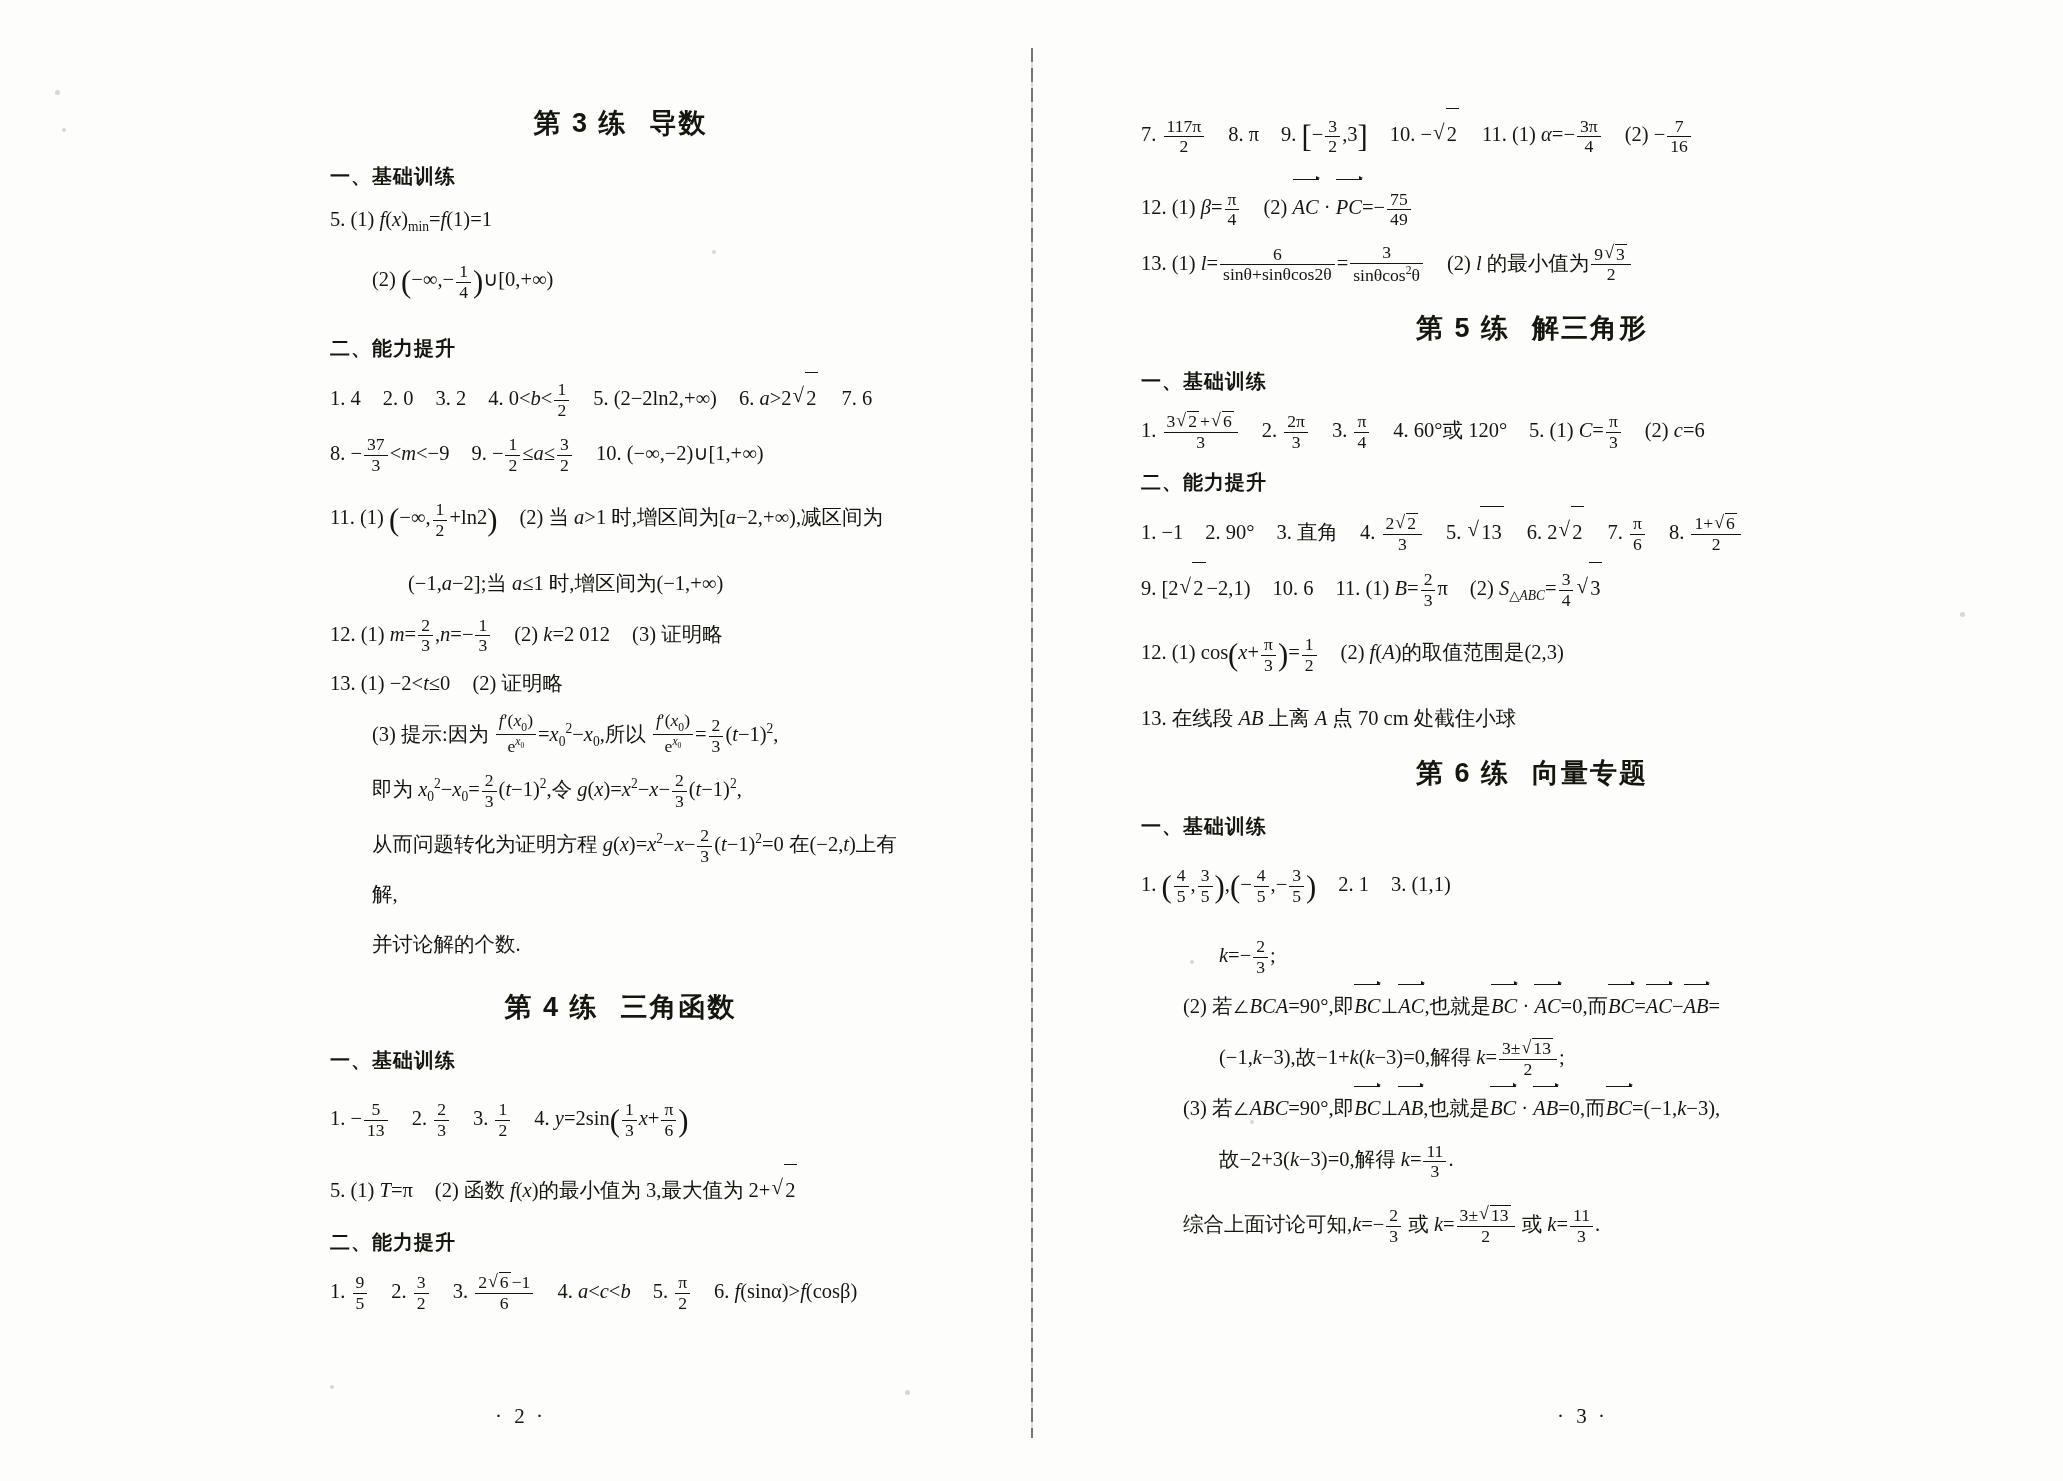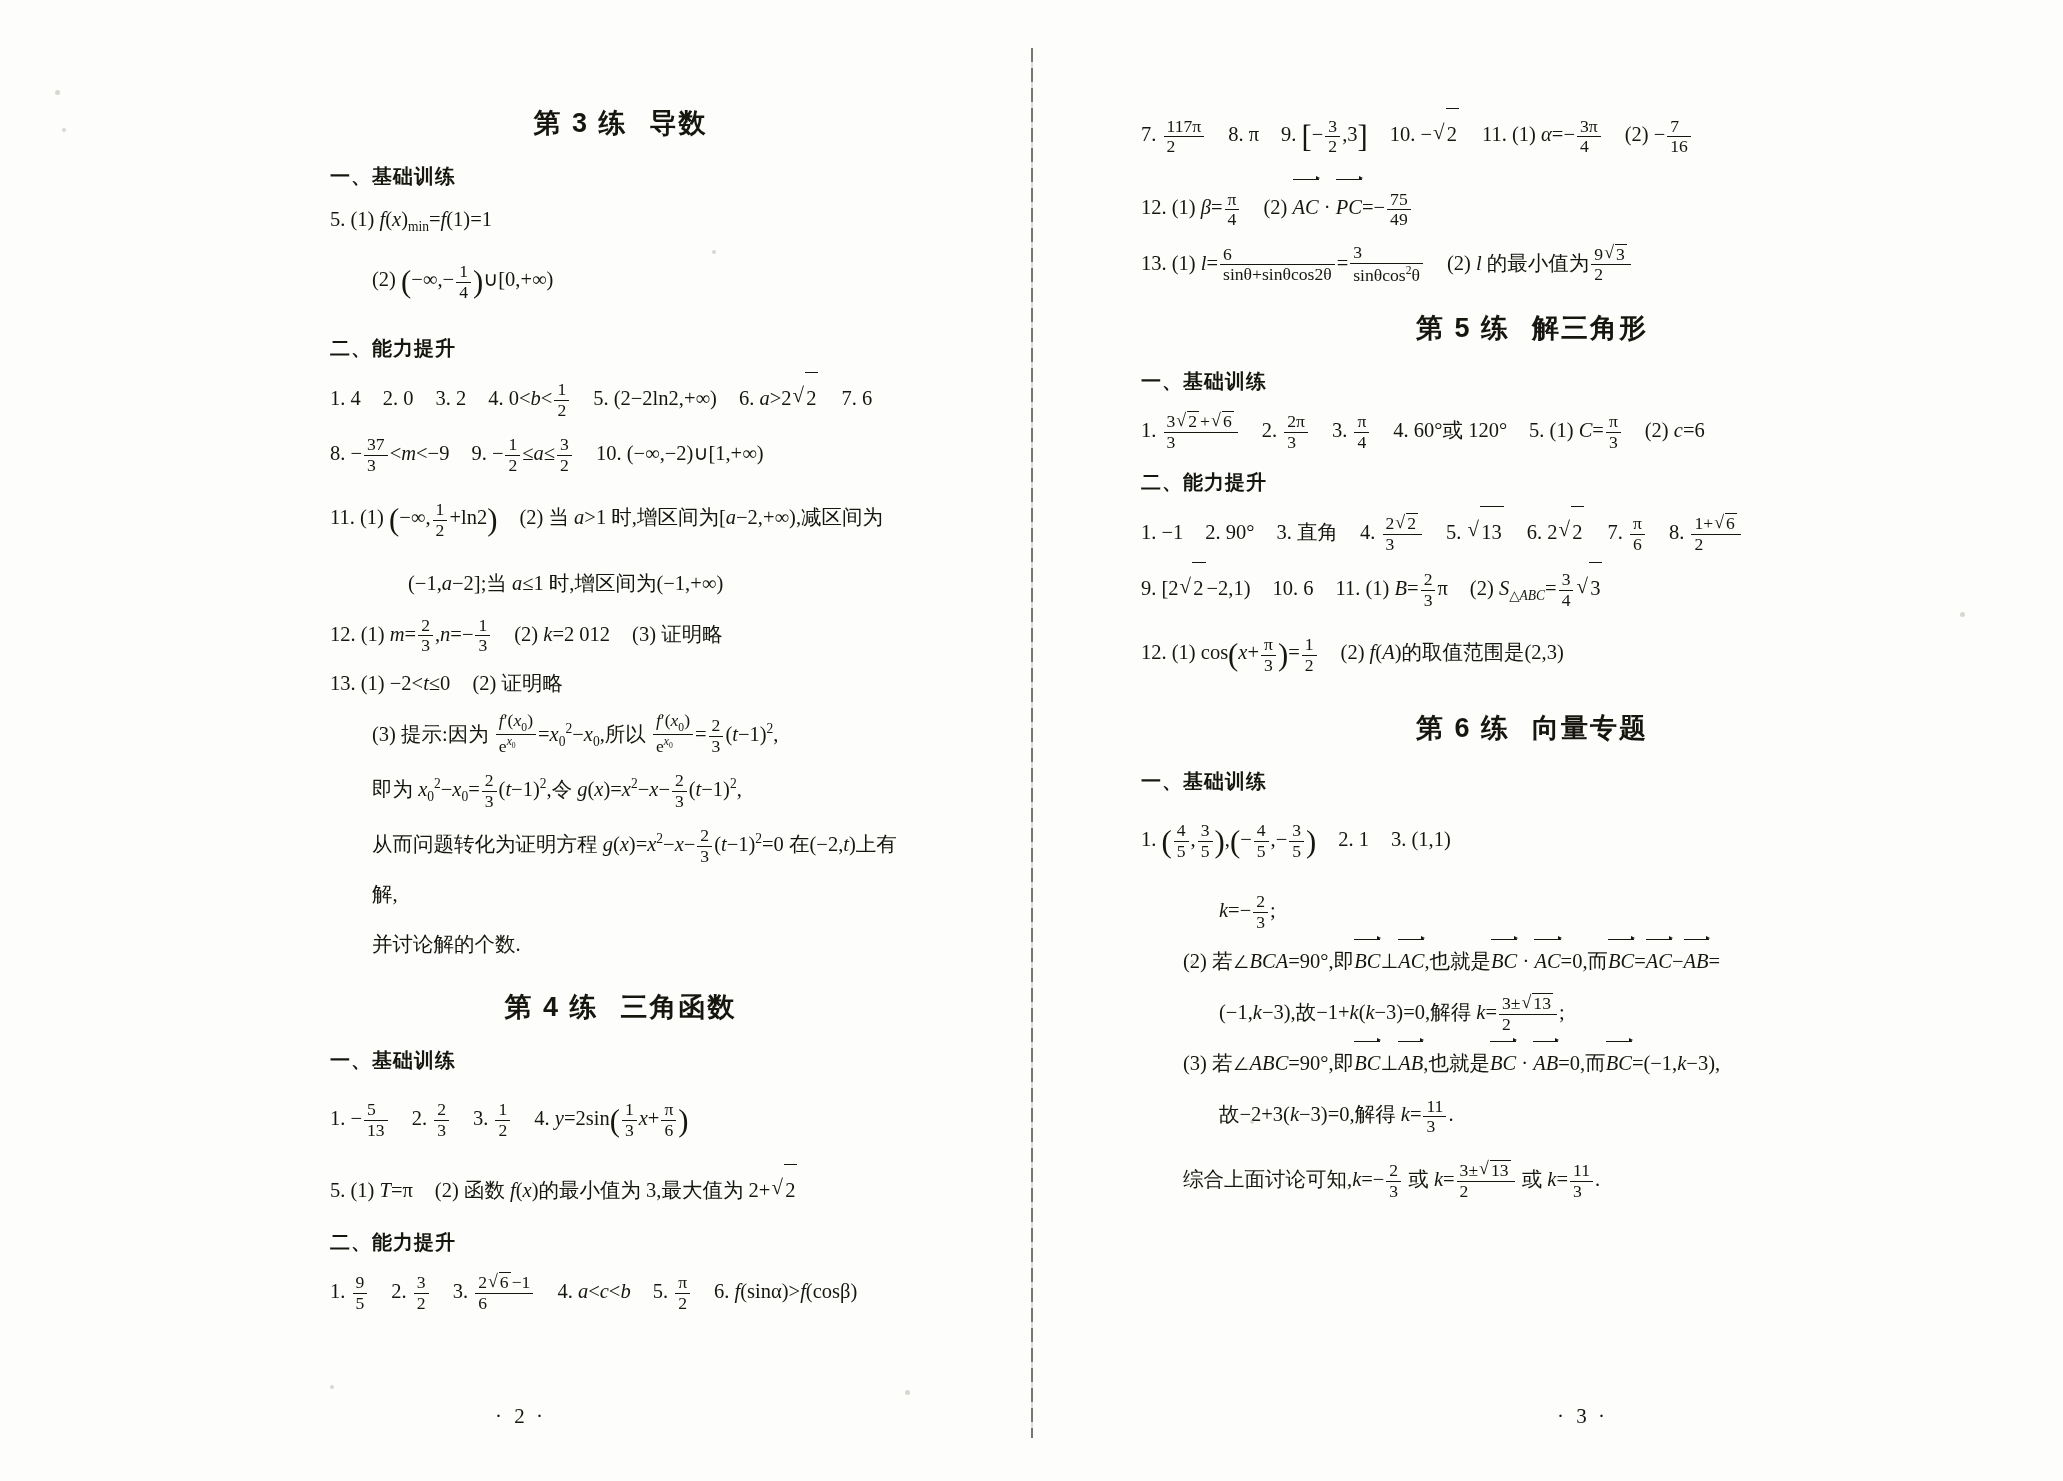--- a/index.html
+++ b/index.html
@@ -53,21 +53,21 @@
   }
   .line.tall{line-height:2.45;}
   .indent1{padding-left:42px;}
   .indent2{padding-left:78px;}
   .it{font-style:italic;}
   .gap{display:inline-block;width:22px;}
   
   .frac{
     display:inline-block;
     vertical-align:-0.62em;
-    text-align:left;
+    text-align:center;
     line-height:1.12;
     font-size:.86em;
     margin:0 2px;
   }
   .frac .n{display:block;padding:0 3px;border-bottom:1.3px solid #16160f;}
   .frac .d{display:block;padding:0 3px;}
   
   .sqrt{display:inline-block;position:relative;padding-left:.62em;margin:0 1px;}
   .sqrt::before{
     content:"\221A";
@@ -210,20 +210,23 @@
     <h3 class="sub-title">二、能力提升</h3>
 
     <div class="line tall">
       1.&nbsp;−1<span class="gap"></span>2.&nbsp;90°<span class="gap"></span>3.&nbsp;直角<span class="gap"></span>4.&nbsp;<span class="frac"><span class="n">2<span class="sqrt"><span class="rad">2</span></span></span><span class="d">3</span></span><span class="gap"></span>5.&nbsp;<span class="sqrt"><span class="rad">13</span></span><span class="gap"></span>6.&nbsp;2<span class="sqrt"><span class="rad">2</span></span><span class="gap"></span>7.&nbsp;<span class="frac"><span class="n">π</span><span class="d">6</span></span><span class="gap"></span>8.&nbsp;<span class="frac"><span class="n">1+<span class="sqrt"><span class="rad">6</span></span></span><span class="d">2</span></span>
     </div>
     <div class="line tall">
       9.&nbsp;[2<span class="sqrt"><span class="rad">2</span></span>−2,1)<span class="gap"></span>10.&nbsp;6<span class="gap"></span>11.&nbsp;(1)&nbsp;<span class="it">B</span>=<span class="frac"><span class="n">2</span><span class="d">3</span></span>π<span class="gap"></span>(2)&nbsp;<span class="it">S</span><sub>△<span class="it">ABC</span></sub>=<span class="frac"><span class="n">3</span><span class="d">4</span></span><span class="sqrt"><span class="rad">3</span></span>
     </div>
     <div class="line tall">
       12.&nbsp;(1)&nbsp;cos<span style="font-size:1.5em;vertical-align:-.18em;">(</span><span class="it">x</span>+<span class="frac"><span class="n">π</span><span class="d">3</span></span><span style="font-size:1.5em;vertical-align:-.18em;">)</span>=<span class="frac"><span class="n">1</span><span class="d">2</span></span><span class="gap"></span>(2)&nbsp;<span class="it">f</span>(<span class="it">A</span>)的取值范围是(2,3)
+    </div>
+    <div class="line">
+      13.&nbsp;在线段&nbsp;<span class="it">AB</span>&nbsp;上离&nbsp;<span class="it">A</span>&nbsp;点&nbsp;70&nbsp;cm&nbsp;处截住小球
     </div>
 
     <h2 class="section-title" style="margin-top:16px;">
       <span class="num">第 6 练</span><span>向量专题</span>
     </h2>
 
     <h3 class="sub-title">一、基础训练</h3>
 
     <div class="line tall">
       1.&nbsp;<span style="font-size:1.5em;vertical-align:-.18em;">(</span><span class="frac"><span class="n">4</span><span class="d">5</span></span>,<span class="frac"><span class="n">3</span><span class="d">5</span></span><span style="font-size:1.5em;vertical-align:-.18em;">)</span>,<span style="font-size:1.5em;vertical-align:-.18em;">(</span>−<span class="frac"><span class="n">4</span><span class="d">5</span></span>,−<span class="frac"><span class="n">3</span><span class="d">5</span></span><span style="font-size:1.5em;vertical-align:-.18em;">)</span><span class="gap"></span>2.&nbsp;1<span class="gap"></span>3.&nbsp;(1,1)

